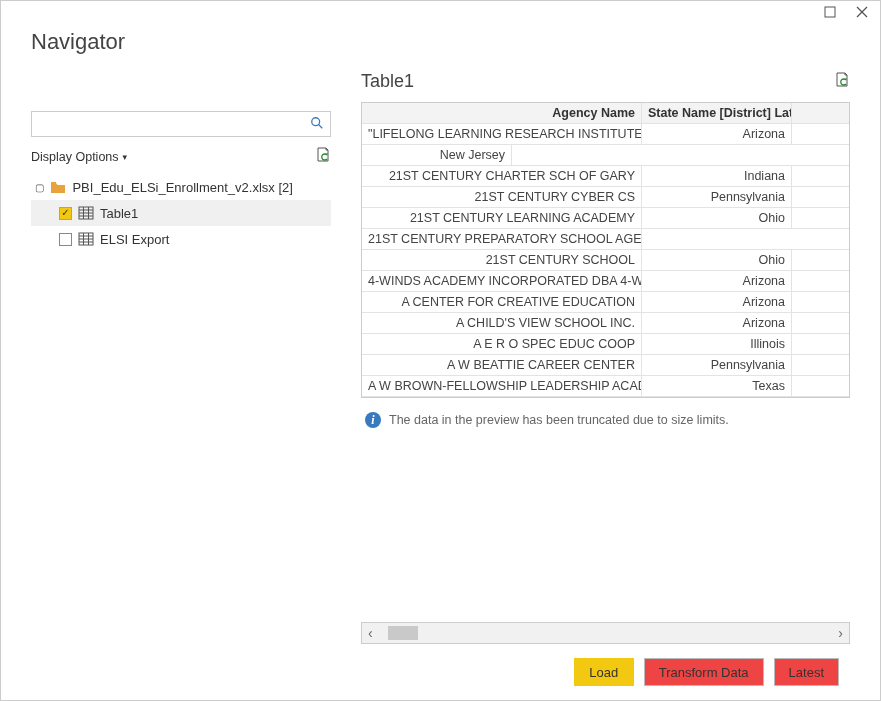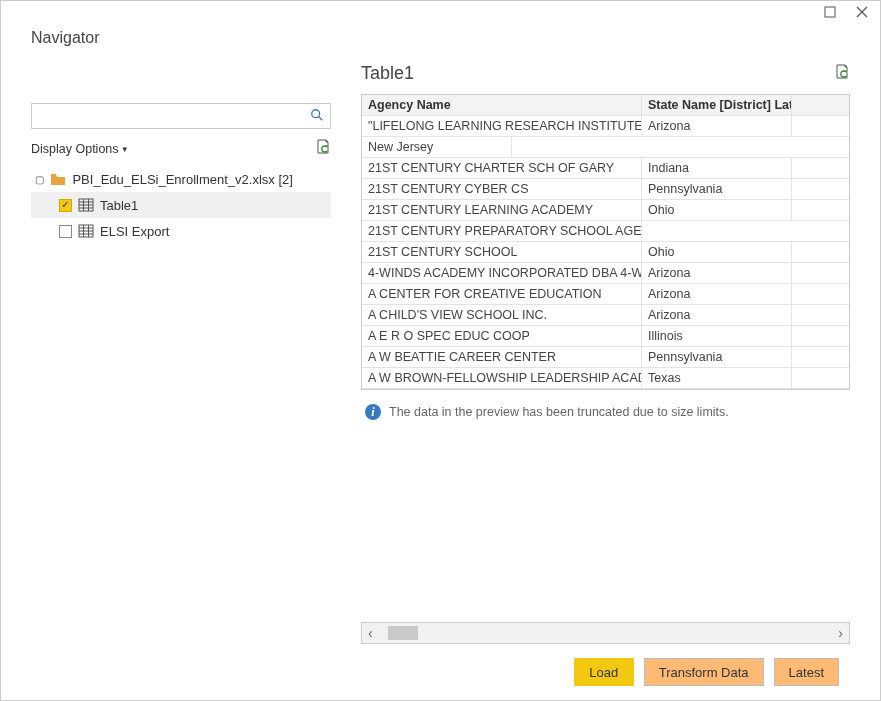--- a/index.html
+++ b/index.html
@@ -24,21 +24,21 @@
   .titlebar {
     height: 24px;
     display: flex;
     justify-content: flex-end;
     align-items: center;
     padding: 0 12px;
     gap: 20px;
   }
   .titlebar svg { width: 12px; height: 12px; }
   .header {
-    font-size: 16px;
+    font-size: 22px;
     color: #444;
     padding: 4px 30px 16px 30px;
   }
   .body {
     flex: 1;
     display: flex;
     padding: 0 30px;
     gap: 30px;
     min-height: 0;
   }
@@ -135,20 +135,21 @@
     background: #f3f3f3;
     font-weight: 600;
     color: #333;
   }
   .grid-cell {
     padding: 3px 6px;
     border-right: 1px solid #e3e3e3;
     white-space: nowrap;
     overflow: hidden;
     text-overflow: clip;
+    text-align: right;
   }
   .grid-cell.c0 { width: 280px; flex-shrink:0;}
   .grid-cell.c1 { width: 150px; flex-shrink:0;}
   .info-row {
     display: flex;
     align-items: center;
     gap: 8px;
     padding: 14px 4px;
     color: #666;
     font-size: 12.5px;
@@ -192,21 +193,21 @@
     display: flex;
     justify-content: flex-end;
     align-items: center;
     gap: 10px;
     padding: 0 41px;
   }
   .btn {
     min-width: 60px;
     height: 28px;
     padding: 0 14px;
-    background: #fdba74;
+    background: #ef4444;
     border: 1px solid #bbb;
     font-size: 13px;
     cursor: pointer;
     color: #333;
   }
   .btn.primary {
     background: #f2c811;
     border-color: #f2c811;
   }
   .svg-icon { flex-shrink: 0; }

